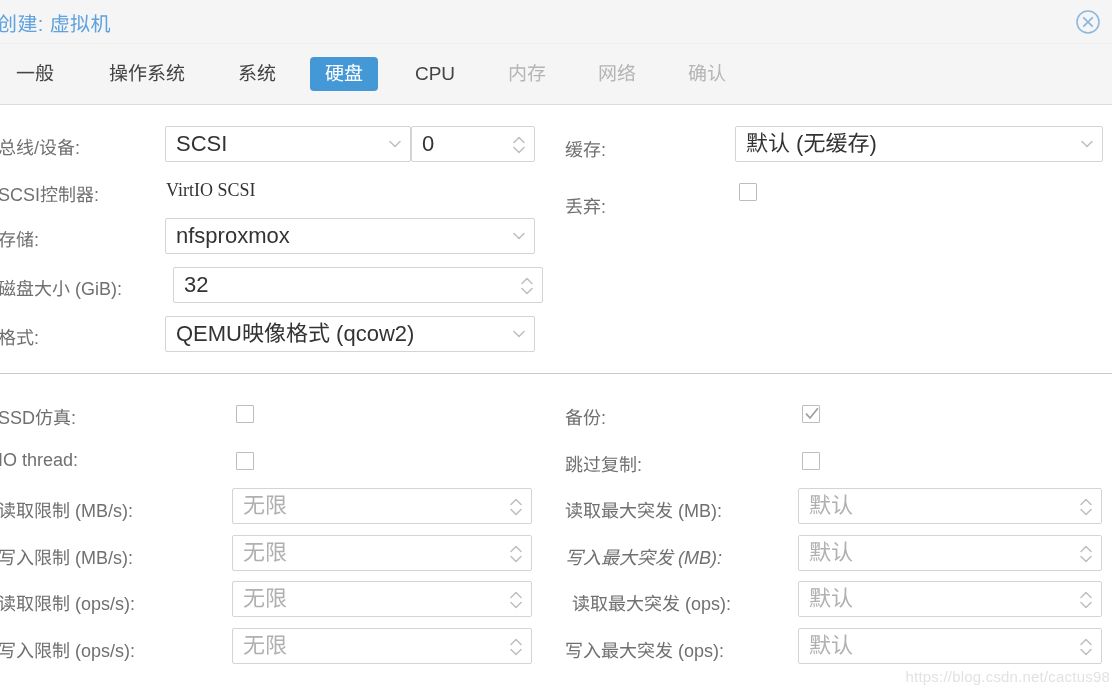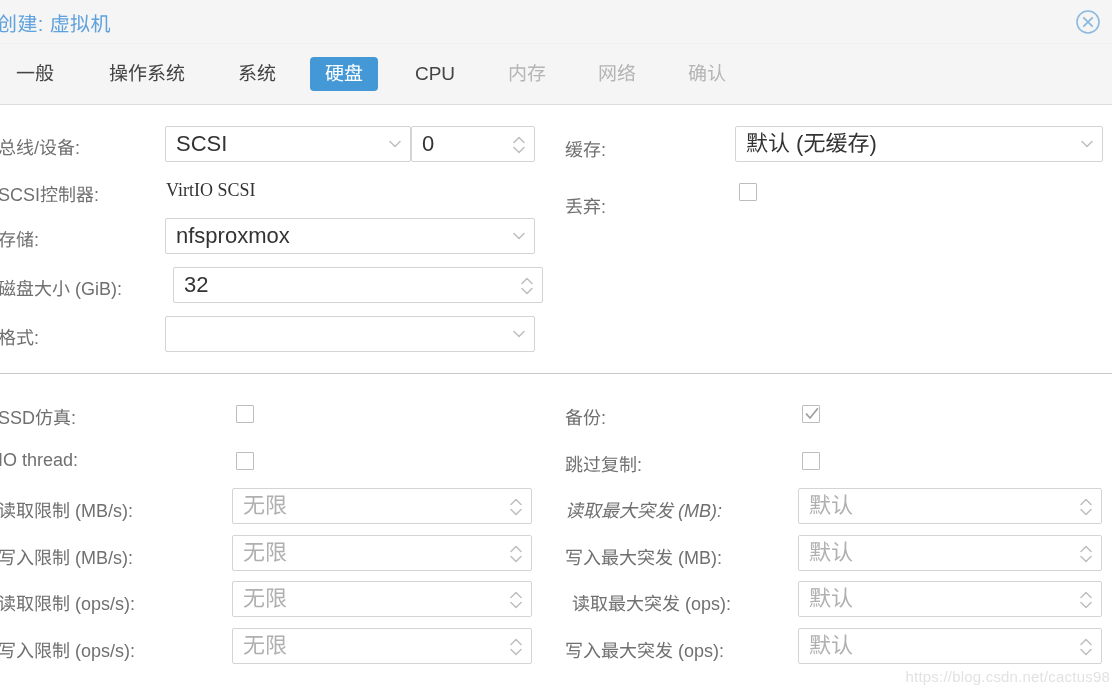--- a/index.html
+++ b/index.html
@@ -243,20 +243,21 @@
     <div class="field" style="left:173px; top:162px; width:370px;">
       <div class="txt">32</div>
       <svg class="spinner" viewBox="0 0 14 24">
         <path d="M2 9.5 L7 4.5 L12 9.5" fill="none" stroke="#c0c0c0" stroke-width="1.6" stroke-linecap="round" stroke-linejoin="round"></path>
         <path d="M2 14.5 L7 19.5 L12 14.5" fill="none" stroke="#c0c0c0" stroke-width="1.6" stroke-linecap="round" stroke-linejoin="round"></path>
       </svg>
     </div>
 
     <div class="label" style="left:-2px; top:218px;">格式:</div>
     <div class="field combo" style="left:165px; top:211px; width:370px;">
+      <div class="txt">QEMU映像格式 (qcow2)</div>
       <svg class="chev-down" viewBox="0 0 14 12">
         <path d="M2 3.5 L7 8.5 L12 3.5" fill="none" stroke="#c0c0c0" stroke-width="1.6" stroke-linecap="round" stroke-linejoin="round"></path>
       </svg>
     </div>
 
     <div class="label" style="left:565px; top:30px;">缓存:</div>
     <div class="field combo" style="left:735px; top:21px; width:368px;padding-left:12px;">
       <div class="txt">默认 (无缓存)</div>
       <svg class="chev-down" viewBox="0 0 14 12">
         <path d="M2 3.5 L7 8.5 L12 3.5" fill="none" stroke="#c0c0c0" stroke-width="1.6" stroke-linecap="round" stroke-linejoin="round"></path>
@@ -306,29 +307,29 @@
       </div>
     <div id="lower-right">
         <div class="label" style="left: 565px; top: 298px;">备份:</div>
         <div class="checkbox" style="left: 802px; top: 300px;">
           <svg width="16" height="16" viewBox="0 0 16 16">
             <path d="M2.5 8.2 L6 12 L13.5 2.8" fill="none" stroke="#9e9e9e" stroke-width="1.7" stroke-linecap="round" stroke-linejoin="round"></path>
           </svg>
         </div>
         <div class="label" style="left: 565px; top: 344.5px;">跳过复制:</div>
         <div class="checkbox" style="left: 802px; top: 346.5px;"></div>
-        <div class="label" style="left: 565px; top: 391px; font-style: italic;">读取最大突发 (MB):</div>
+        <div class="label" style="left: 565px; top: 391px;">读取最大突发 (MB):</div>
         <div class="field" style="left: 798px; top: 383px; width: 304px;">
           <div class="txt placeholder">默认</div>
           <svg class="spinner" viewBox="0 0 14 24">
             <path d="M2 9.5 L7 4.5 L12 9.5" fill="none" stroke="#c0c0c0" stroke-width="1.6" stroke-linecap="round" stroke-linejoin="round"></path>
             <path d="M2 14.5 L7 19.5 L12 14.5" fill="none" stroke="#c0c0c0" stroke-width="1.6" stroke-linecap="round" stroke-linejoin="round"></path>
           </svg>
         </div>
-        <div class="label" style="left: 565px; top: 437.5px;">写入最大突发 (MB):</div>
+        <div class="label" style="left: 565px; top: 437.5px; font-style: italic;">写入最大突发 (MB):</div>
         <div class="field" style="left: 798px; top: 429.5px; width: 304px;">
           <div class="txt placeholder">默认</div>
           <svg class="spinner" viewBox="0 0 14 24">
             <path d="M2 9.5 L7 4.5 L12 9.5" fill="none" stroke="#c0c0c0" stroke-width="1.6" stroke-linecap="round" stroke-linejoin="round"></path>
             <path d="M2 14.5 L7 19.5 L12 14.5" fill="none" stroke="#c0c0c0" stroke-width="1.6" stroke-linecap="round" stroke-linejoin="round"></path>
           </svg>
         </div>
         <div class="label" style="left: 572px; top: 484px;">读取最大突发 (ops):</div>
         <div class="field" style="left: 798px; top: 476px; width: 304px;">
           <div class="txt placeholder">默认</div>

